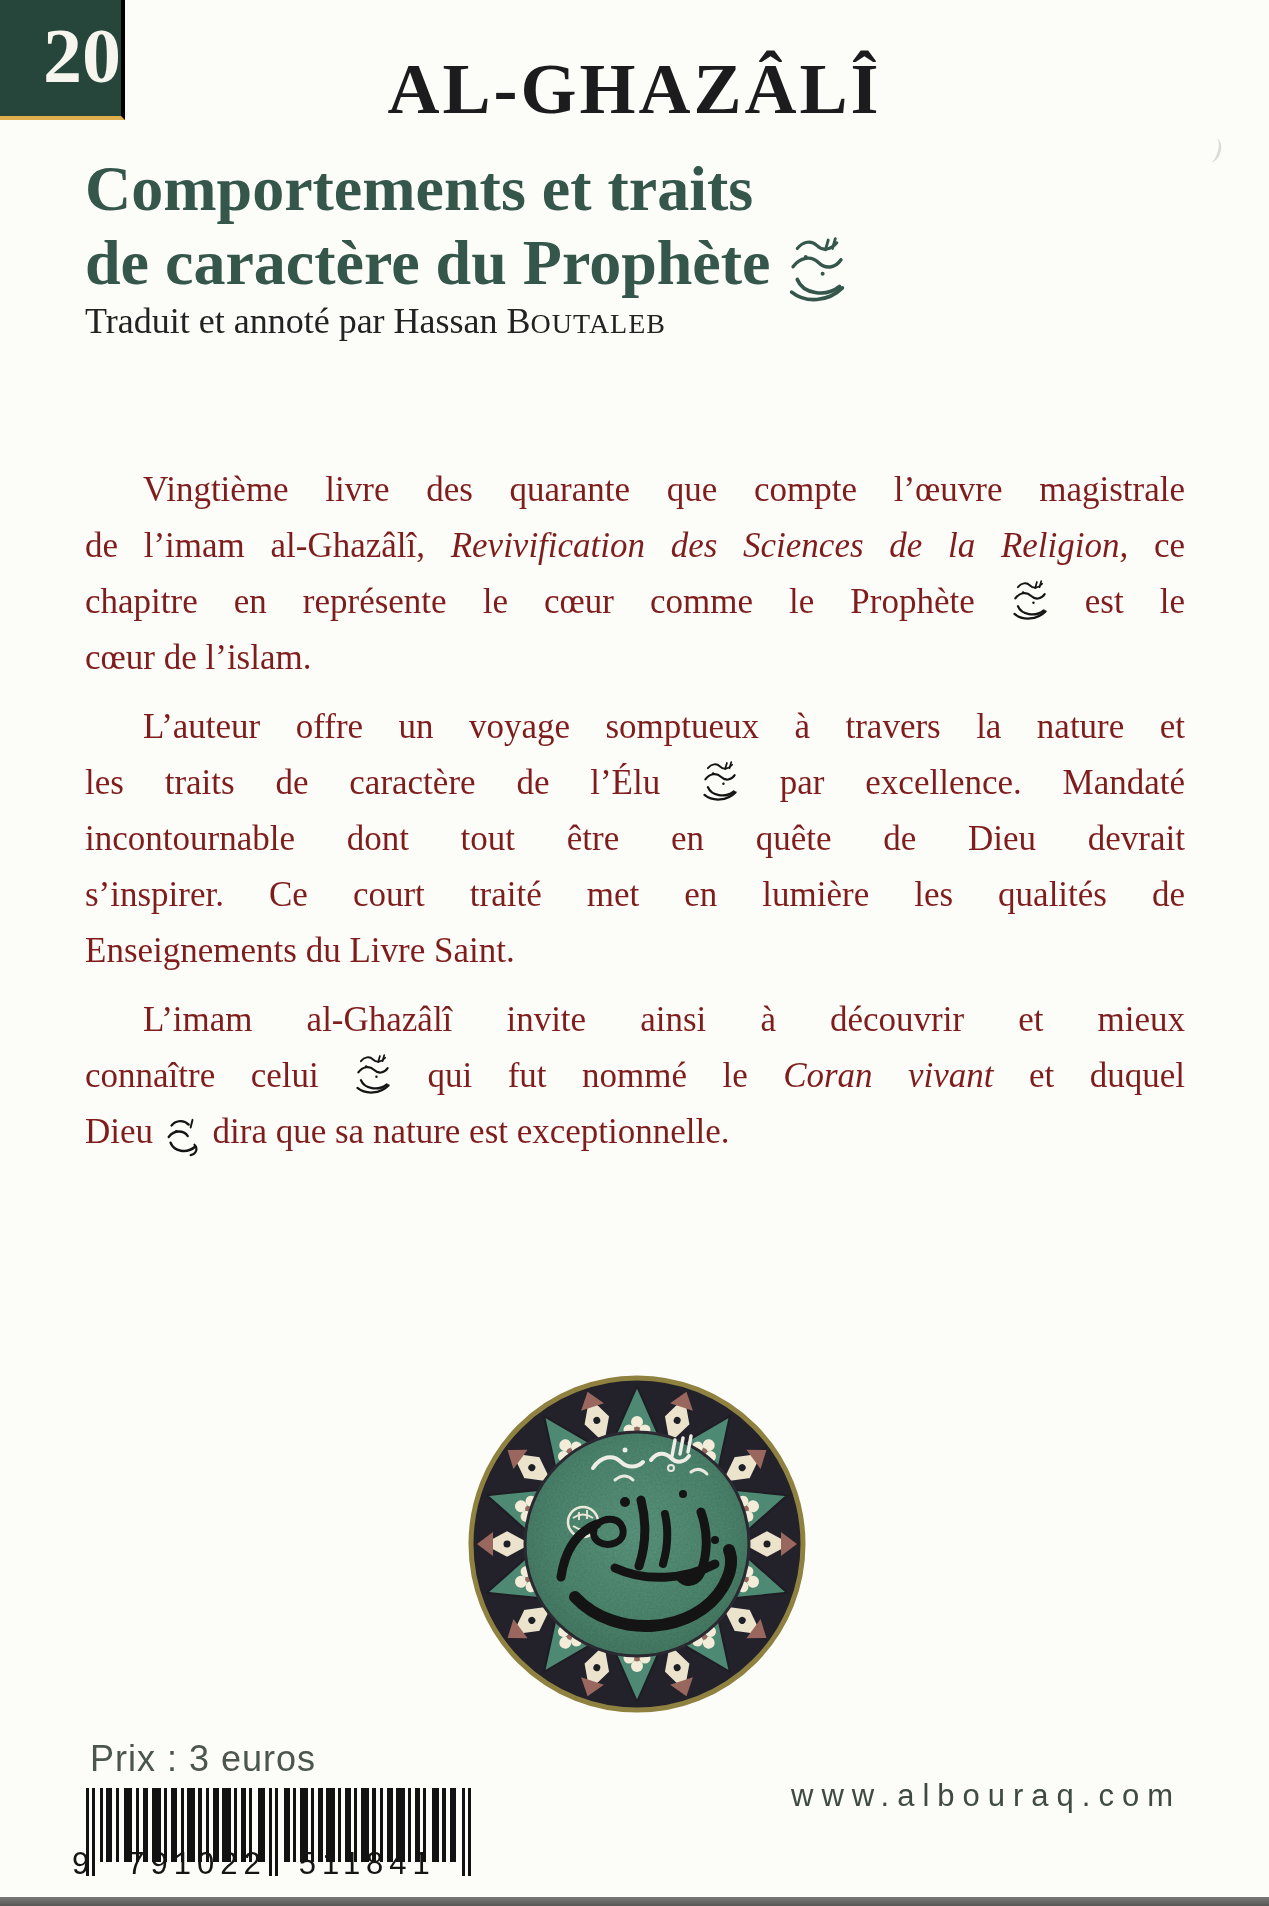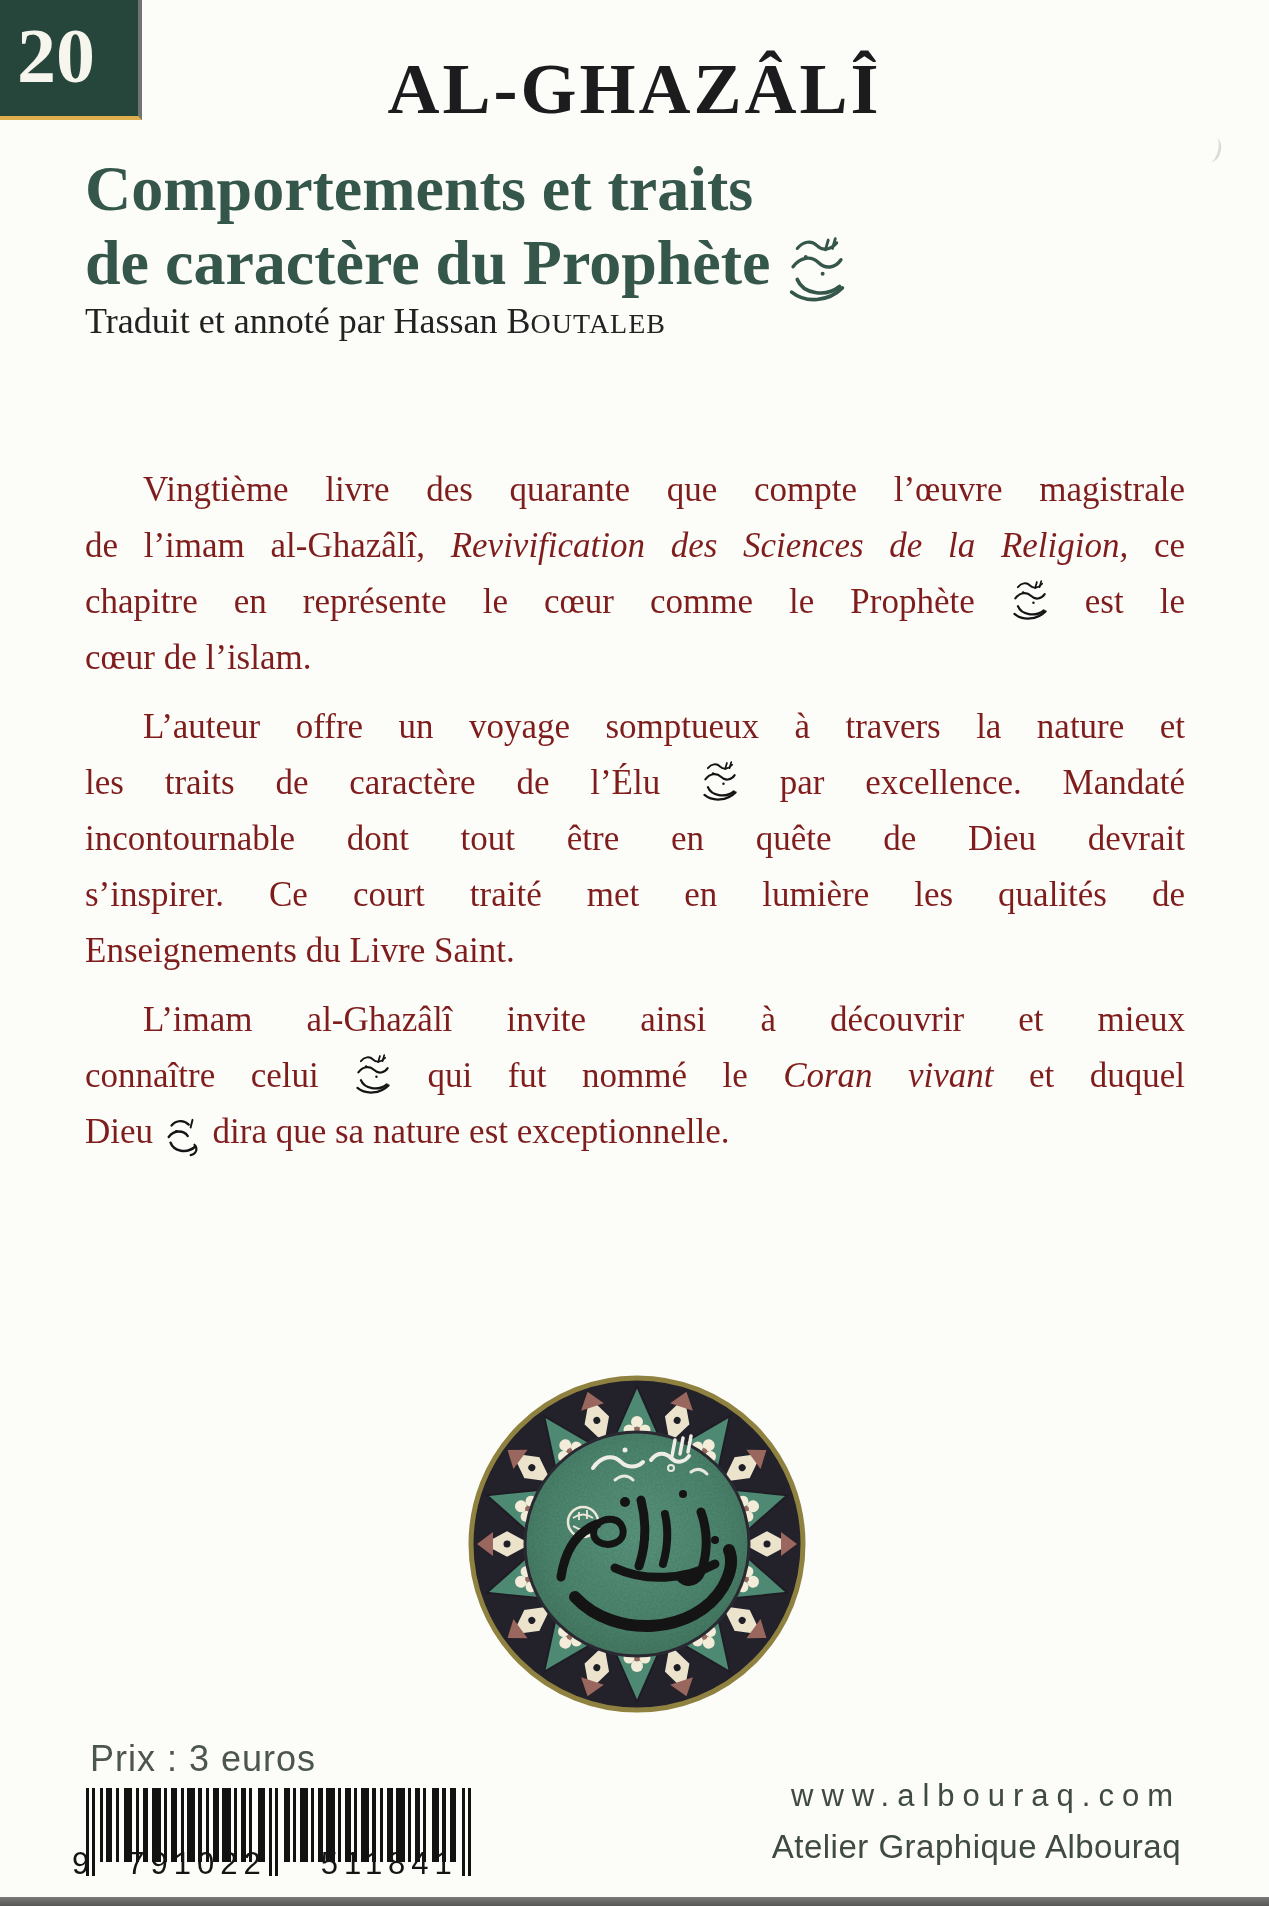--- a/index.html
+++ b/index.html
@@ -1,22 +1,22 @@
 <!DOCTYPE html>
 <html><head>
 <meta charset="utf-8">
 <style>
   html,body{margin:0;padding:0;background:#e8e8e6;}
   .page{position:relative;width:1269px;height:1906px;background:#fcfcf9;overflow:hidden;
         font-family:"Liberation Serif",serif;color:#1f1f1f;}
 
   
   .badge{position:absolute;left:0;top:0;width:121px;height:116px;background:#26463b;
-         border-right:4px solid #737373;border-bottom:4px solid #dfaf4e;
-         display:flex;align-items:center;justify-content:flex-start;padding-left:17px;}
+         border-right:4px solid #000000;border-bottom:4px solid #dfaf4e;
+         display:flex;align-items:center;justify-content:flex-end;}
   .badge-num{color:#f6f5ee;font-size:78px;font-weight:700;line-height:1;transform:translateY(-2px);}
 
   
   .author{position:absolute;left:0;top:48px;width:100%;text-align:center;
           font-size:72px;letter-spacing:3px;color:#1c1c1e;font-weight:700;}
   .subtitle{position:absolute;left:85px;top:152px;color:#35564a;font-weight:700;
             font-size:64px;line-height:74px;}
   .subtitle-line2{display:flex;align-items:flex-start;}
   .hon-title{width:62px;height:86px;margin-left:16px;margin-top:2px;color:#35564a;flex:none;}
 
@@ -38,21 +38,21 @@
   .medallion{position:absolute;left:465px;top:1372px;width:344px;height:344px;}
 
   
   .price{position:absolute;left:90px;top:1738px;font-family:"Liberation Sans",sans-serif;
          font-size:36px;color:#4d554f;letter-spacing:1px;text-align:right;}
   .barcode{position:absolute;left:86px;top:1788px;width:392px;height:92px;}
   .barcode-digits{position:absolute;left:72px;top:1846px;width:420px;
                   font-family:"Liberation Sans",sans-serif;font-size:31px;color:#141414;
                   display:flex;align-items:baseline;}
   .bd-first{margin-right:34px;letter-spacing:4px;}
-  .bd-g1{letter-spacing:6px;margin-right:54px;}
+  .bd-g1{letter-spacing:6px;margin-right:32px;}
   .bd-g2{letter-spacing:6px;}
 
   .footer-right{position:absolute;right:88px;top:1778px;text-align:right;
                 font-family:"Liberation Sans",sans-serif;color:#3f4a42;}
   .website{font-size:31px;letter-spacing:8px;}
   .studio{font-size:33px;margin-top:14px;letter-spacing:0.5px;}
 
   .bottom-strip{position:absolute;left:0;bottom:0;width:100%;height:9px;
                 background:linear-gradient(#7a7a78,#565654);}
   .scan-artifact{position:absolute;left:1206px;top:138px;width:12px;height:24px;
@@ -277,17 +277,16 @@
       <rect x="382" y="0" width="3" height="88" fill="#121212"></rect>
     </svg>
   <div class="barcode-digits">
     <span class="bd-first">9</span>
     <span class="bd-g1">791022</span>
     <span class="bd-g2">511841</span>
   </div>
 
   <div class="footer-right">
     <div class="website">www.albouraq.com</div>
-    <div class="studio">Atelier Graphique Albouraq</div>
   </div>
 
   <div class="bottom-strip"></div>
 </div>
 
 </body></html>

